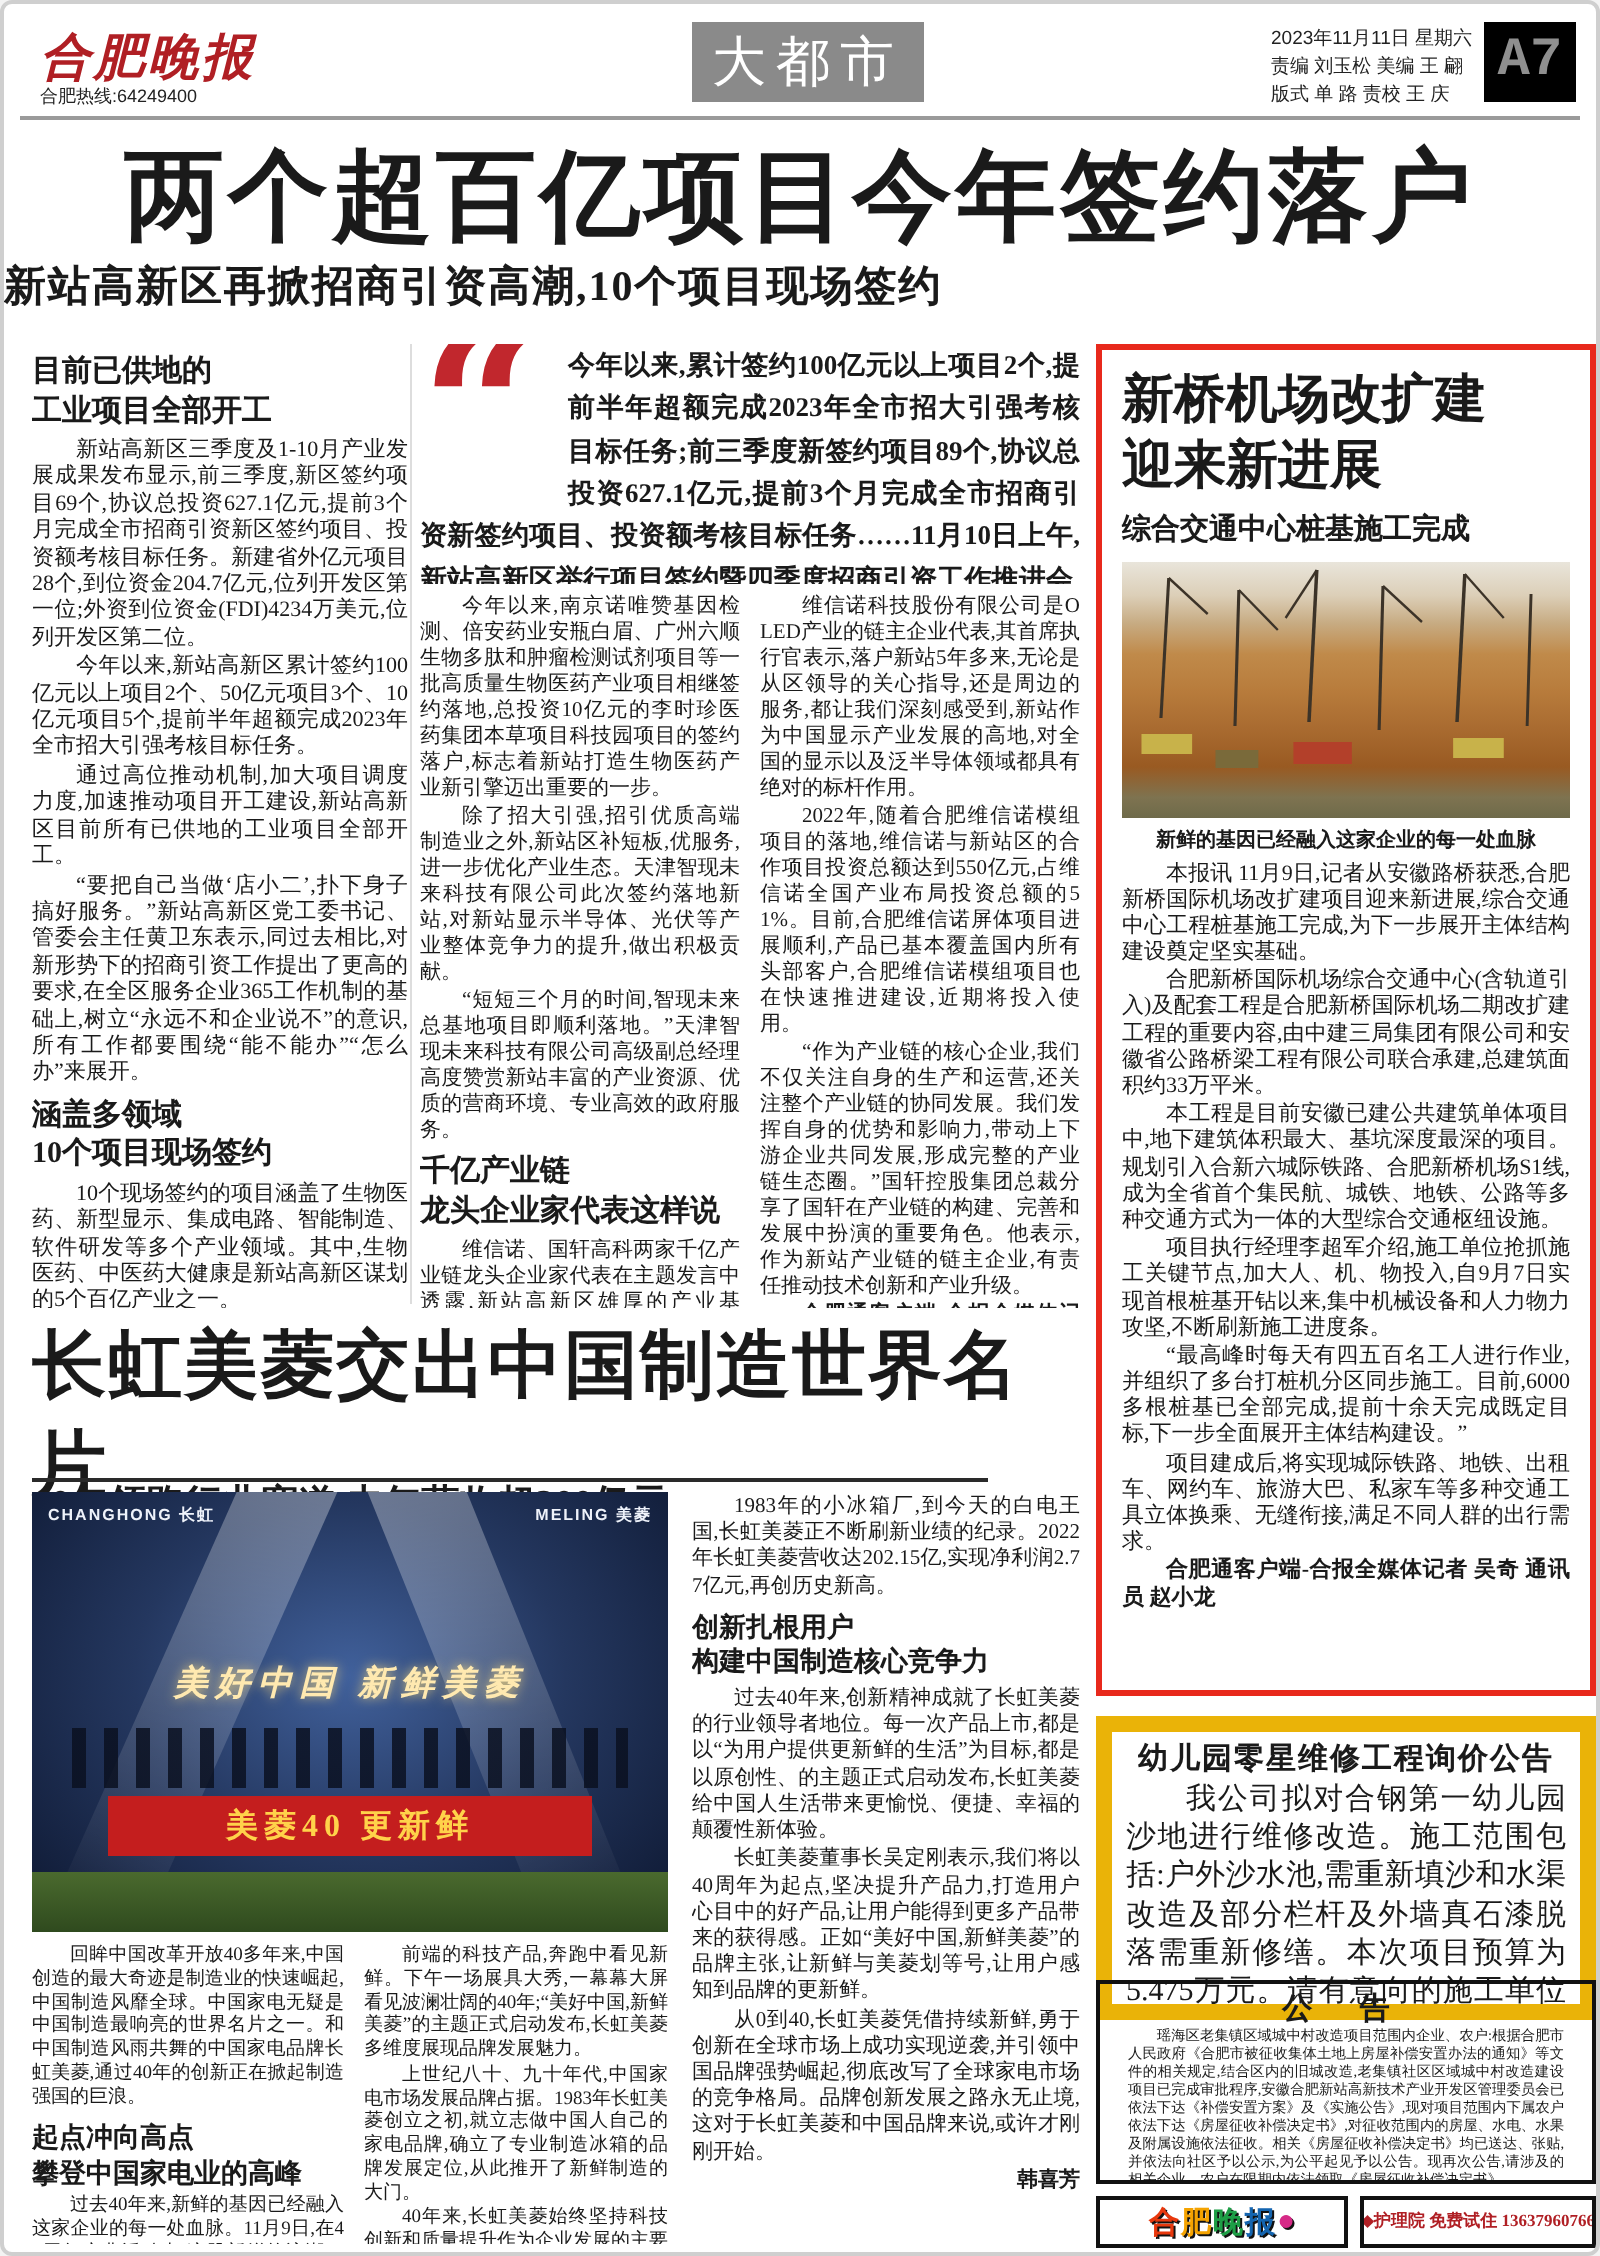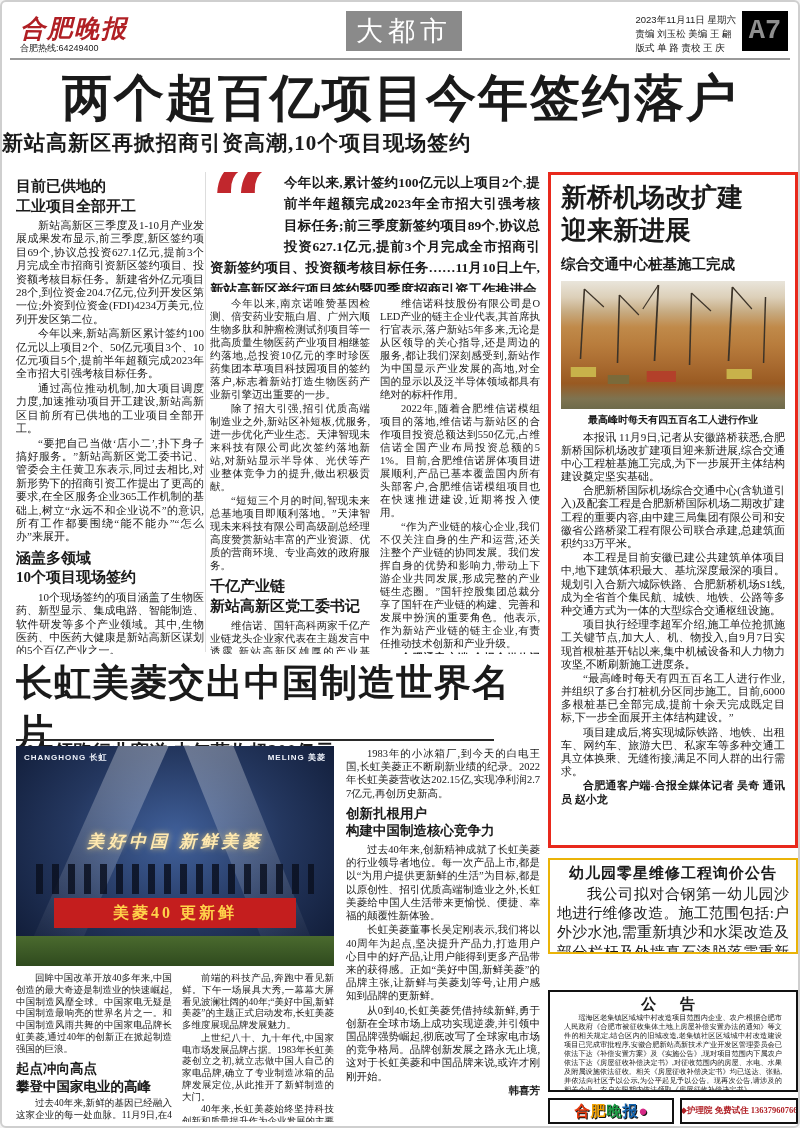--- a/index.html
+++ b/index.html
@@ -45,21 +45,21 @@
               font-family:"DejaVu Serif",serif; letter-spacing:-6px; }
   .lead-intro { font-size:13.5px; font-weight:bold; line-height:1.58; text-align:justify; word-break:break-all; }
 
   .mid-cols { position:absolute; left:208px; top:294px; width:330px; height:358px; display:flex; gap:10px; }
   .mid-col { width:160px; height:358px; font-size:10.5px; line-height:1.24; }
   .byline { font-weight:bold; }
 
   
   .airport-box { position:absolute; left:546px; top:170px; width:250px; height:676px;
               border:3px solid #e8291c; background:#fff; padding:8px 10px; overflow:hidden; }
-  .airport-title { font-size:26px; font-weight:900; line-height:1.28;font-family:Liberation Mono, monospace; }
+  .airport-title { font-size:26px; font-weight:900; line-height:1.28; }
   .airport-subtitle { font-size:14.5px; font-weight:bold; margin-top:5px; }
   .construction-photo { position:relative; width:100%; height:128px; margin-top:7px; overflow:hidden;
               background:linear-gradient(180deg,#e9e5db 0%,#dccfb8 13%,#c7ab82 24%,#c08a4a 36%,
                         #b87c3c 50%,#aa6c31 64%,#995a22 80%,#7e7350 92%,#6e6a4a 100%); }
   .construction-photo svg { position:absolute; inset:0; width:100%; height:100%; }
   .photo-caption { font-size:10px; font-weight:bold; text-align:center; margin:4px 0 3px; }
   .airport-body { font-size:11px; line-height:1.2; }
 
   
   .meiling-headline { position:absolute; left:14px; top:656px; width:522px; font-size:37px;
@@ -84,22 +84,22 @@
               justify-content:center; letter-spacing:3px; }
   .grass { position:absolute; left:0; bottom:0; width:100%; height:30px;
               background:linear-gradient(180deg,#4a6a2e,#2f4a1e); }
   .meiling-col1 { position:absolute; left:14px;  top:970px; width:156px; height:150px; font-size:9.5px; line-height:1.24; }
   .meiling-col2 { position:absolute; left:180px; top:970px; width:152px; height:150px; font-size:9.5px; line-height:1.24; }
   .meiling-col3 { position:absolute; left:344px; top:744px; width:194px; height:378px; font-size:10.5px; line-height:1.26; }
   .meiling-col1 .bodysub, .meiling-col3 .bodysub { font-size:13.5px; }
   .author { text-align:right; font-weight:bold; }
 
   
-  .inquiry-box { position:absolute; left:546px; top:856px; width:250px; height:96px;
-              border:2px solid #eab308; padding:4px 7px; overflow:hidden; }
+  .inquiry-box { position:absolute; left:546px; top:856px; width:250px; height:152px;
+              border:8px solid #eab308; padding:4px 7px; overflow:hidden; }
   .inquiry-title { font-size:15px; font-weight:900; text-align:center; letter-spacing:1px; }
   .inquiry-body { font-size:15px; line-height:1.28; text-align:justify; word-break:break-all; text-indent:2em; margin-top:2px; }
   .inquiry-line { font-size:9.8px; line-height:1.3; text-indent:2em; }
 
   .announce-box { position:absolute; left:546px; top:988px; width:250px; height:102px;
               border:2px solid #111; padding:3px 14px; overflow:hidden; }
   .announce-title { font-size:15px; font-weight:900; text-align:center; letter-spacing:10px; }
   .announce-body { font-size:7.2px; line-height:1.25; text-align:justify; word-break:break-all; text-indent:2em; }
 
   .footer-logo-box { position:absolute; left:546px; top:1096px; width:126px; height:26px;
@@ -153,21 +153,21 @@
     <div class="lead-intro">今年以来,累计签约100亿元以上项目2个,提前半年超额完成2023年全市招大引强考核目标任务;前三季度新签约项目89个,协议总投资627.1亿元,提前3个月完成全市招商引资新签约项目、投资额考核目标任务……11月10日上午,新站高新区举行项目签约暨四季度招商引资工作推进会,10个代表性项目进行现场签约。</div>
   </div>
 
   <div class="mid-cols">
     <div class="mid-col col">
       <p>今年以来,南京诺唯赞基因检测、倍安药业安瓶白眉、广州六顺生物多肽和肿瘤检测试剂项目等一批高质量生物医药产业项目相继签约落地,总投资10亿元的李时珍医药集团本草项目科技园项目的签约落户,标志着新站打造生物医药产业新引擎迈出重要的一步。</p>
       <p>除了招大引强,招引优质高端制造业之外,新站区补短板,优服务,进一步优化产业生态。天津智现未来科技有限公司此次签约落地新站,对新站显示半导体、光伏等产业整体竞争力的提升,做出积极贡献。</p>
       <p>“短短三个月的时间,智现未来总基地项目即顺利落地。”天津智现未来科技有限公司高级副总经理高度赞赏新站丰富的产业资源、优质的营商环境、专业高效的政府服务。</p>
       <div class="bodysub">
         <div>千亿产业链</div>
-        <div>新站高新区党工委书记</div>
+        <div>龙头企业家代表这样说</div>
       </div>
       <p>维信诺、国轩高科两家千亿产业链龙头企业家代表在主题发言中透露,新站高新区雄厚的产业基础、优越的营商环境、精准的产业政策,是他们扎根新站的重要原因。</p>
     </div>
     <div class="mid-col col">
       <p>维信诺科技股份有限公司是OLED产业的链主企业代表,其首席执行官表示,落户新站5年多来,无论是从区领导的关心指导,还是周边的服务,都让我们深刻感受到,新站作为中国显示产业发展的高地,对全国的显示以及泛半导体领域都具有绝对的标杆作用。</p>
       <p>2022年,随着合肥维信诺模组项目的落地,维信诺与新站区的合作项目投资总额达到550亿元,占维信诺全国产业布局投资总额的51%。目前,合肥维信诺屏体项目进展顺利,产品已基本覆盖国内所有头部客户,合肥维信诺模组项目也在快速推进建设,近期将投入使用。</p>
       <p>“作为产业链的核心企业,我们不仅关注自身的生产和运营,还关注整个产业链的协同发展。我们发挥自身的优势和影响力,带动上下游企业共同发展,形成完整的产业链生态圈。”国轩控股集团总裁分享了国轩在产业链的构建、完善和发展中扮演的重要角色。他表示,作为新站产业链的链主企业,有责任推动技术创新和产业升级。</p>
       <p class="byline">合肥通客户端-合报全媒体记者 余佼佼</p>
     </div>
   </div>
@@ -190,21 +190,21 @@
         <line x1="134" y1="12" x2="154" y2="30" stroke="#3c3328" stroke-width="1.2"></line>
         <line x1="172" y1="80" x2="176" y2="6" stroke="#3c3328" stroke-width="1.8"></line>
         <line x1="176" y1="6" x2="196" y2="28" stroke="#3c3328" stroke-width="1.2"></line>
         <line x1="208" y1="82" x2="210" y2="16" stroke="#3c3328" stroke-width="1.5"></line>
         <rect x="10" y="86" width="26" height="10" fill="#c8b24a"></rect>
         <rect x="88" y="90" width="30" height="11" fill="#b3402a"></rect>
         <rect x="170" y="88" width="26" height="10" fill="#c8b24a"></rect>
         <rect x="48" y="94" width="22" height="9" fill="#7a6a3a"></rect>
       </svg>
     </div>
-    <div class="photo-caption">最高峰时每天有四五百名工人进行作业</div>
+    <div class="photo-caption">新鲜的基因已经融入这家企业的每一处血脉</div>
     <div class="airport-body col">
       <p>本报讯  11月9日,记者从安徽路桥获悉,合肥新桥国际机场改扩建项目迎来新进展,综合交通中心工程桩基施工完成,为下一步展开主体结构建设奠定坚实基础。</p>
       <p>合肥新桥国际机场综合交通中心(含轨道引入)及配套工程是合肥新桥国际机场二期改扩建工程的重要内容,由中建三局集团有限公司和安徽省公路桥梁工程有限公司联合承建,总建筑面积约33万平米。</p>
       <p>本工程是目前安徽已建公共建筑单体项目中,地下建筑体积最大、基坑深度最深的项目。规划引入合新六城际铁路、合肥新桥机场S1线,成为全省首个集民航、城铁、地铁、公路等多种交通方式为一体的大型综合交通枢纽设施。</p>
       <p>项目执行经理李超军介绍,施工单位抢抓施工关键节点,加大人、机、物投入,自9月7日实现首根桩基开钻以来,集中机械设备和人力物力攻坚,不断刷新施工进度条。</p>
       <p>“最高峰时每天有四五百名工人进行作业,并组织了多台打桩机分区同步施工。目前,6000多根桩基已全部完成,提前十余天完成既定目标,下一步全面展开主体结构建设。”</p>
       <p>项目建成后,将实现城际铁路、地铁、出租车、网约车、旅游大巴、私家车等多种交通工具立体换乘、无缝衔接,满足不同人群的出行需求。</p>
       <p class="byline">合肥通客户端-合报全媒体记者 吴奇 通讯员 赵小龙</p>
     </div>
   </div>
@@ -236,21 +236,21 @@
     <p>前端的科技产品,奔跑中看见新鲜。下午一场展具大秀,一幕幕大屏看见波澜壮阔的40年;“美好中国,新鲜美菱”的主题正式启动发布,长虹美菱多维度展现品牌发展魅力。</p>
     <p>上世纪八十、九十年代,中国家电市场发展品牌占据。1983年长虹美菱创立之初,就立志做中国人自己的家电品牌,确立了专业制造冰箱的品牌发展定位,从此推开了新鲜制造的大门。</p>
     <p>40年来,长虹美菱始终坚持科技创新和质量提升作为企业发展的主要路径,1993年成为安徽省首家上市公司,掀起了长虹美菱全民进击的发展浪潮。令人惊讶的是,</p>
   </div>
   <div class="meiling-col3 col">
     <p>1983年的小冰箱厂,到今天的白电王国,长虹美菱正不断刷新业绩的纪录。2022年长虹美菱营收达202.15亿,实现净利润2.77亿元,再创历史新高。</p>
     <div class="bodysub">
       <div>创新扎根用户</div>
       <div>构建中国制造核心竞争力</div>
     </div>
-    <p>过去40年来,创新精神成就了长虹美菱的行业领导者地位。每一次产品上市,都是以“为用户提供更新鲜的生活”为目标,都是以原创性、招引优质高端制造业之外,长虹美菱给中国人生活带来更愉悦、便捷、幸福的颠覆性新体验。</p>
+    <p>过去40年来,创新精神成就了长虹美菱的行业领导者地位。每一次产品上市,都是以“为用户提供更新鲜的生活”为目标,都是以原创性、的主题正式启动发布,长虹美菱给中国人生活带来更愉悦、便捷、幸福的颠覆性新体验。</p>
     <p>长虹美菱董事长吴定刚表示,我们将以40周年为起点,坚决提升产品力,打造用户心目中的好产品,让用户能得到更多产品带来的获得感。正如“美好中国,新鲜美菱”的品牌主张,让新鲜与美菱划等号,让用户感知到品牌的更新鲜。</p>
     <p>从0到40,长虹美菱凭借持续新鲜,勇于创新在全球市场上成功实现逆袭,并引领中国品牌强势崛起,彻底改写了全球家电市场的竞争格局。品牌创新发展之路永无止境,这对于长虹美菱和中国品牌来说,或许才刚刚开始。</p>
     <div class="author">韩喜芳</div>
   </div>
 
   <div class="inquiry-box">
     <div class="inquiry-title">幼儿园零星维修工程询价公告</div>
     <div class="inquiry-body">我公司拟对合钢第一幼儿园沙地进行维修改造。施工范围包括:户外沙水池,需重新填沙和水渠改造及部分栏杆及外墙真石漆脱落需重新修缮。本次项目预算为5.475万元。请有意向的施工单位联系负责人获取报价文件。</div>
     <div class="inquiry-line">公告期:2023年11月11日至2023年 11月17日止。</div>
     <div class="inquiry-line">开标时间:2023年11月17 日,上午10:00</div>

